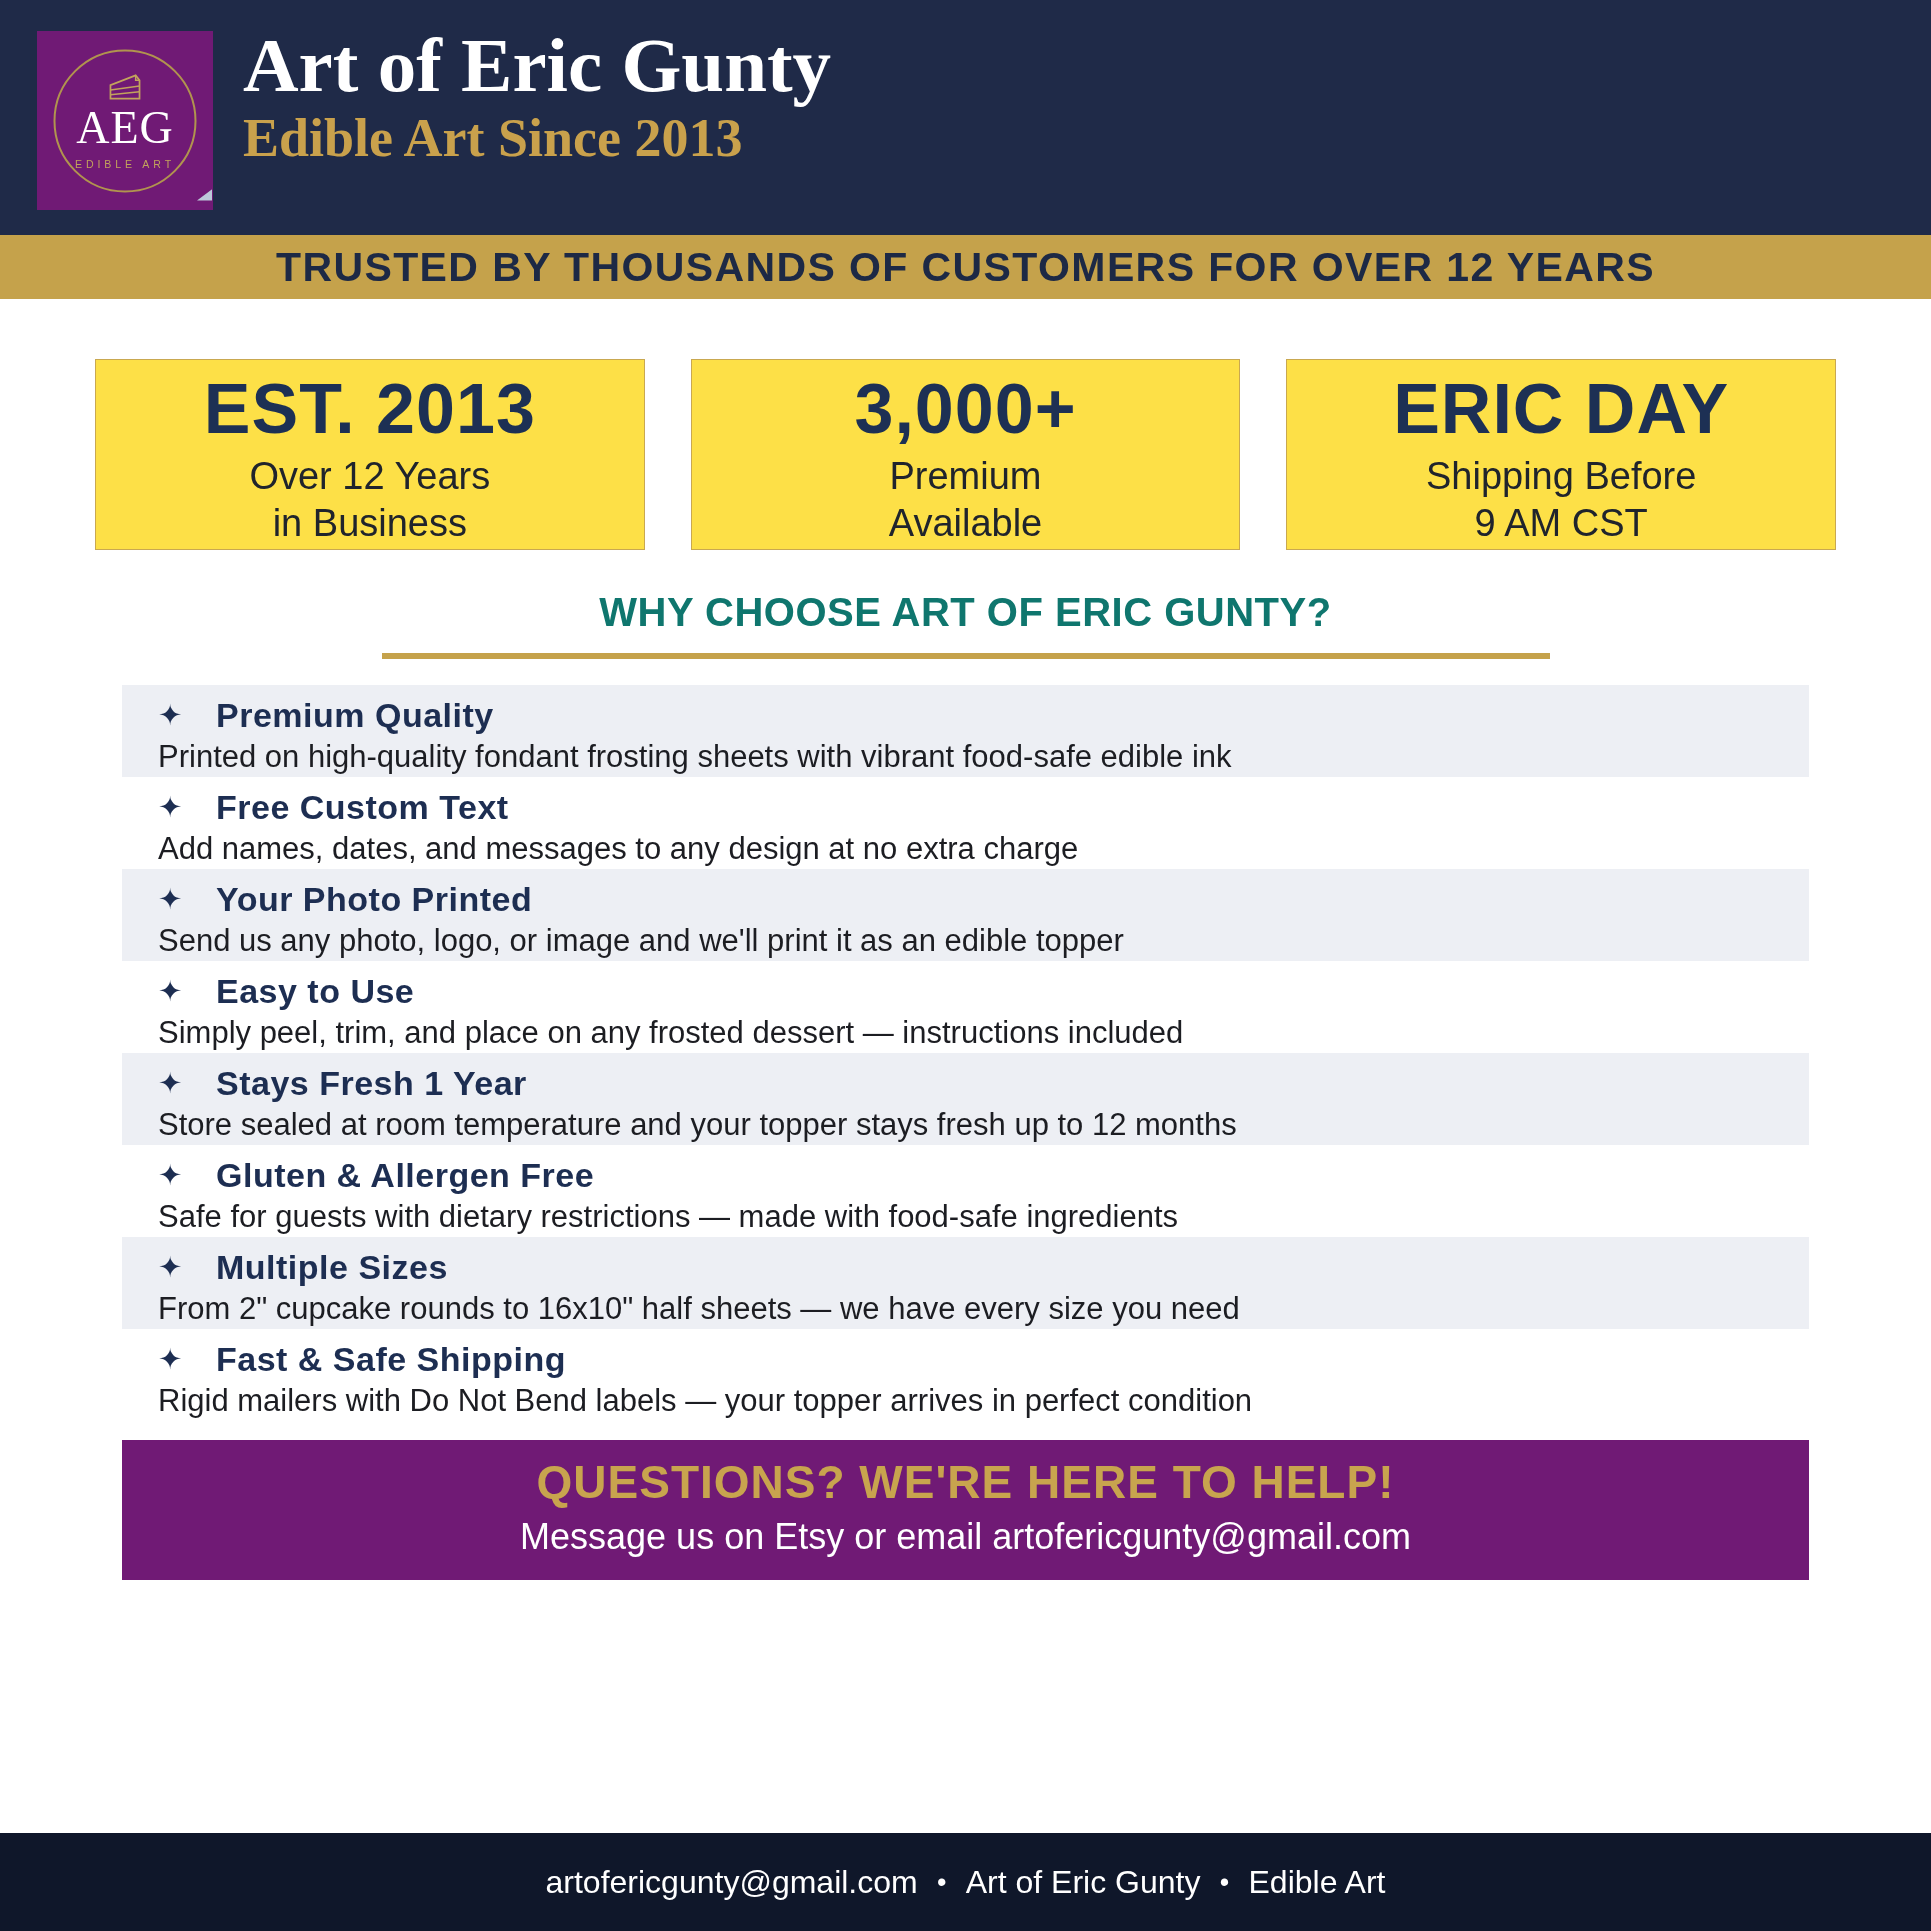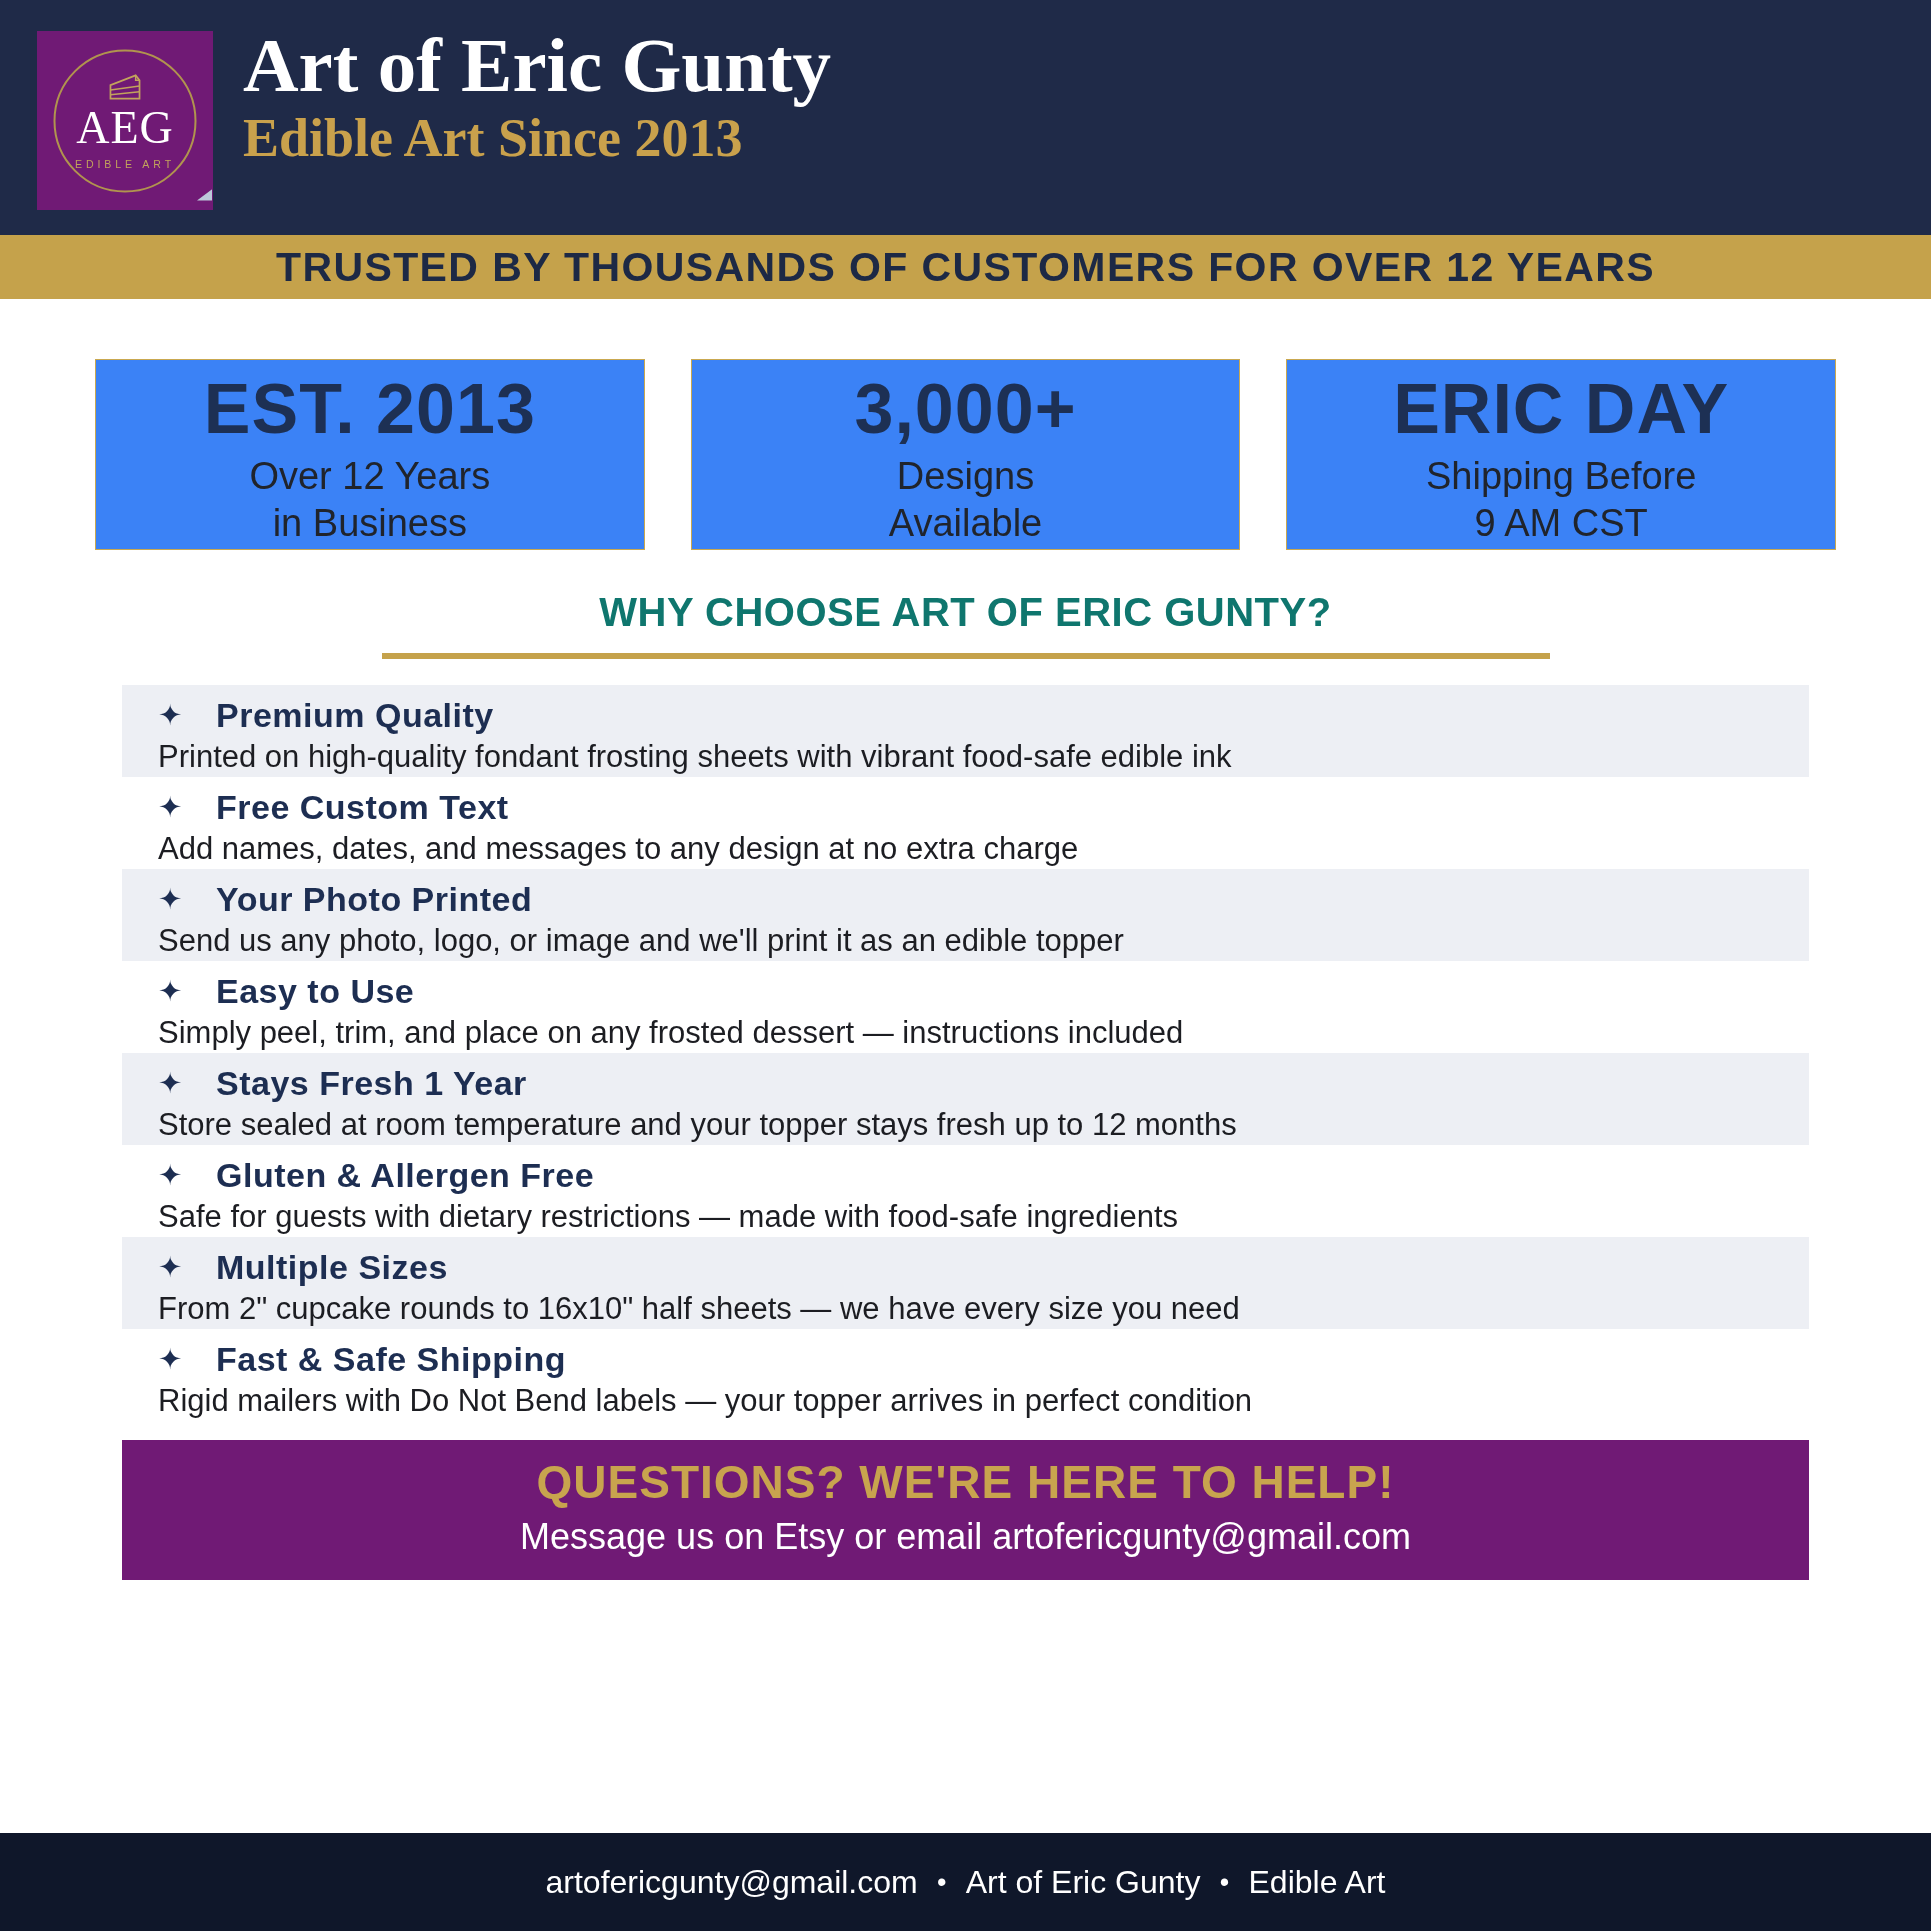--- a/index.html
+++ b/index.html
@@ -25,21 +25,21 @@
                color:#ffffff; line-height:1.05; }
   .hdr-sub { font-family:"Liberation Serif", serif; font-weight:bold; font-size:54px;
              color:#c9a14c; margin-top:3.9px; line-height:1.05; }
 
   
   .banner { height:64px; background:#c5a24b; display:flex; align-items:center; justify-content:center; }
   .banner-text { color:#1d2945; font-weight:bold; font-size:41px; letter-spacing:1.4px; }
 
   
   .stats { display:flex; gap:46px; padding:0 95px; margin-top:60px; }
-  .stat { flex:1; background:#3b82f6; border:1.9px solid #c9a850; text-align:center;
+  .stat { flex:1; background:#fde047; border:1.9px solid #c9a850; text-align:center;
           height:191px; padding-top:13.5px; }
   .stat-value { font-size:70px; font-weight:bold; color:#1d3054; line-height:1.0; letter-spacing:1px; }
   .stat-desc { font-size:38px; color:#20242c; line-height:1.22; margin-top:9.7px; }
 
   
   .why-heading { margin-top:42px; text-align:center; font-size:40px; font-weight:bold;
                  color:#0f766e; letter-spacing:0.5px; line-height:1.0; }
   .why-underline { width:1168px; height:5.8px; background:#c5a24b; margin:21px auto 0; }
   .features { margin-top:26px; }
   .feature { height:92px; margin:0 122px; padding:11.6px 29px 0 36px; }
@@ -93,21 +93,21 @@
     <div class="stat">
       <div class="stat-value">EST. 2013</div>
       <div class="stat-desc">
         <span>Over 12 Years</span><br>
         <span>in Business</span>
       </div>
     </div>
     <div class="stat">
       <div class="stat-value">3,000+</div>
       <div class="stat-desc">
-        <span>Designs</span><br>
+        <span>Premium</span><br>
         <span>Available</span>
       </div>
     </div>
     <div class="stat">
       <div class="stat-value">ERIC DAY</div>
       <div class="stat-desc">
         <span>Shipping Before</span><br>
         <span>9 AM CST</span>
       </div>
     </div>

